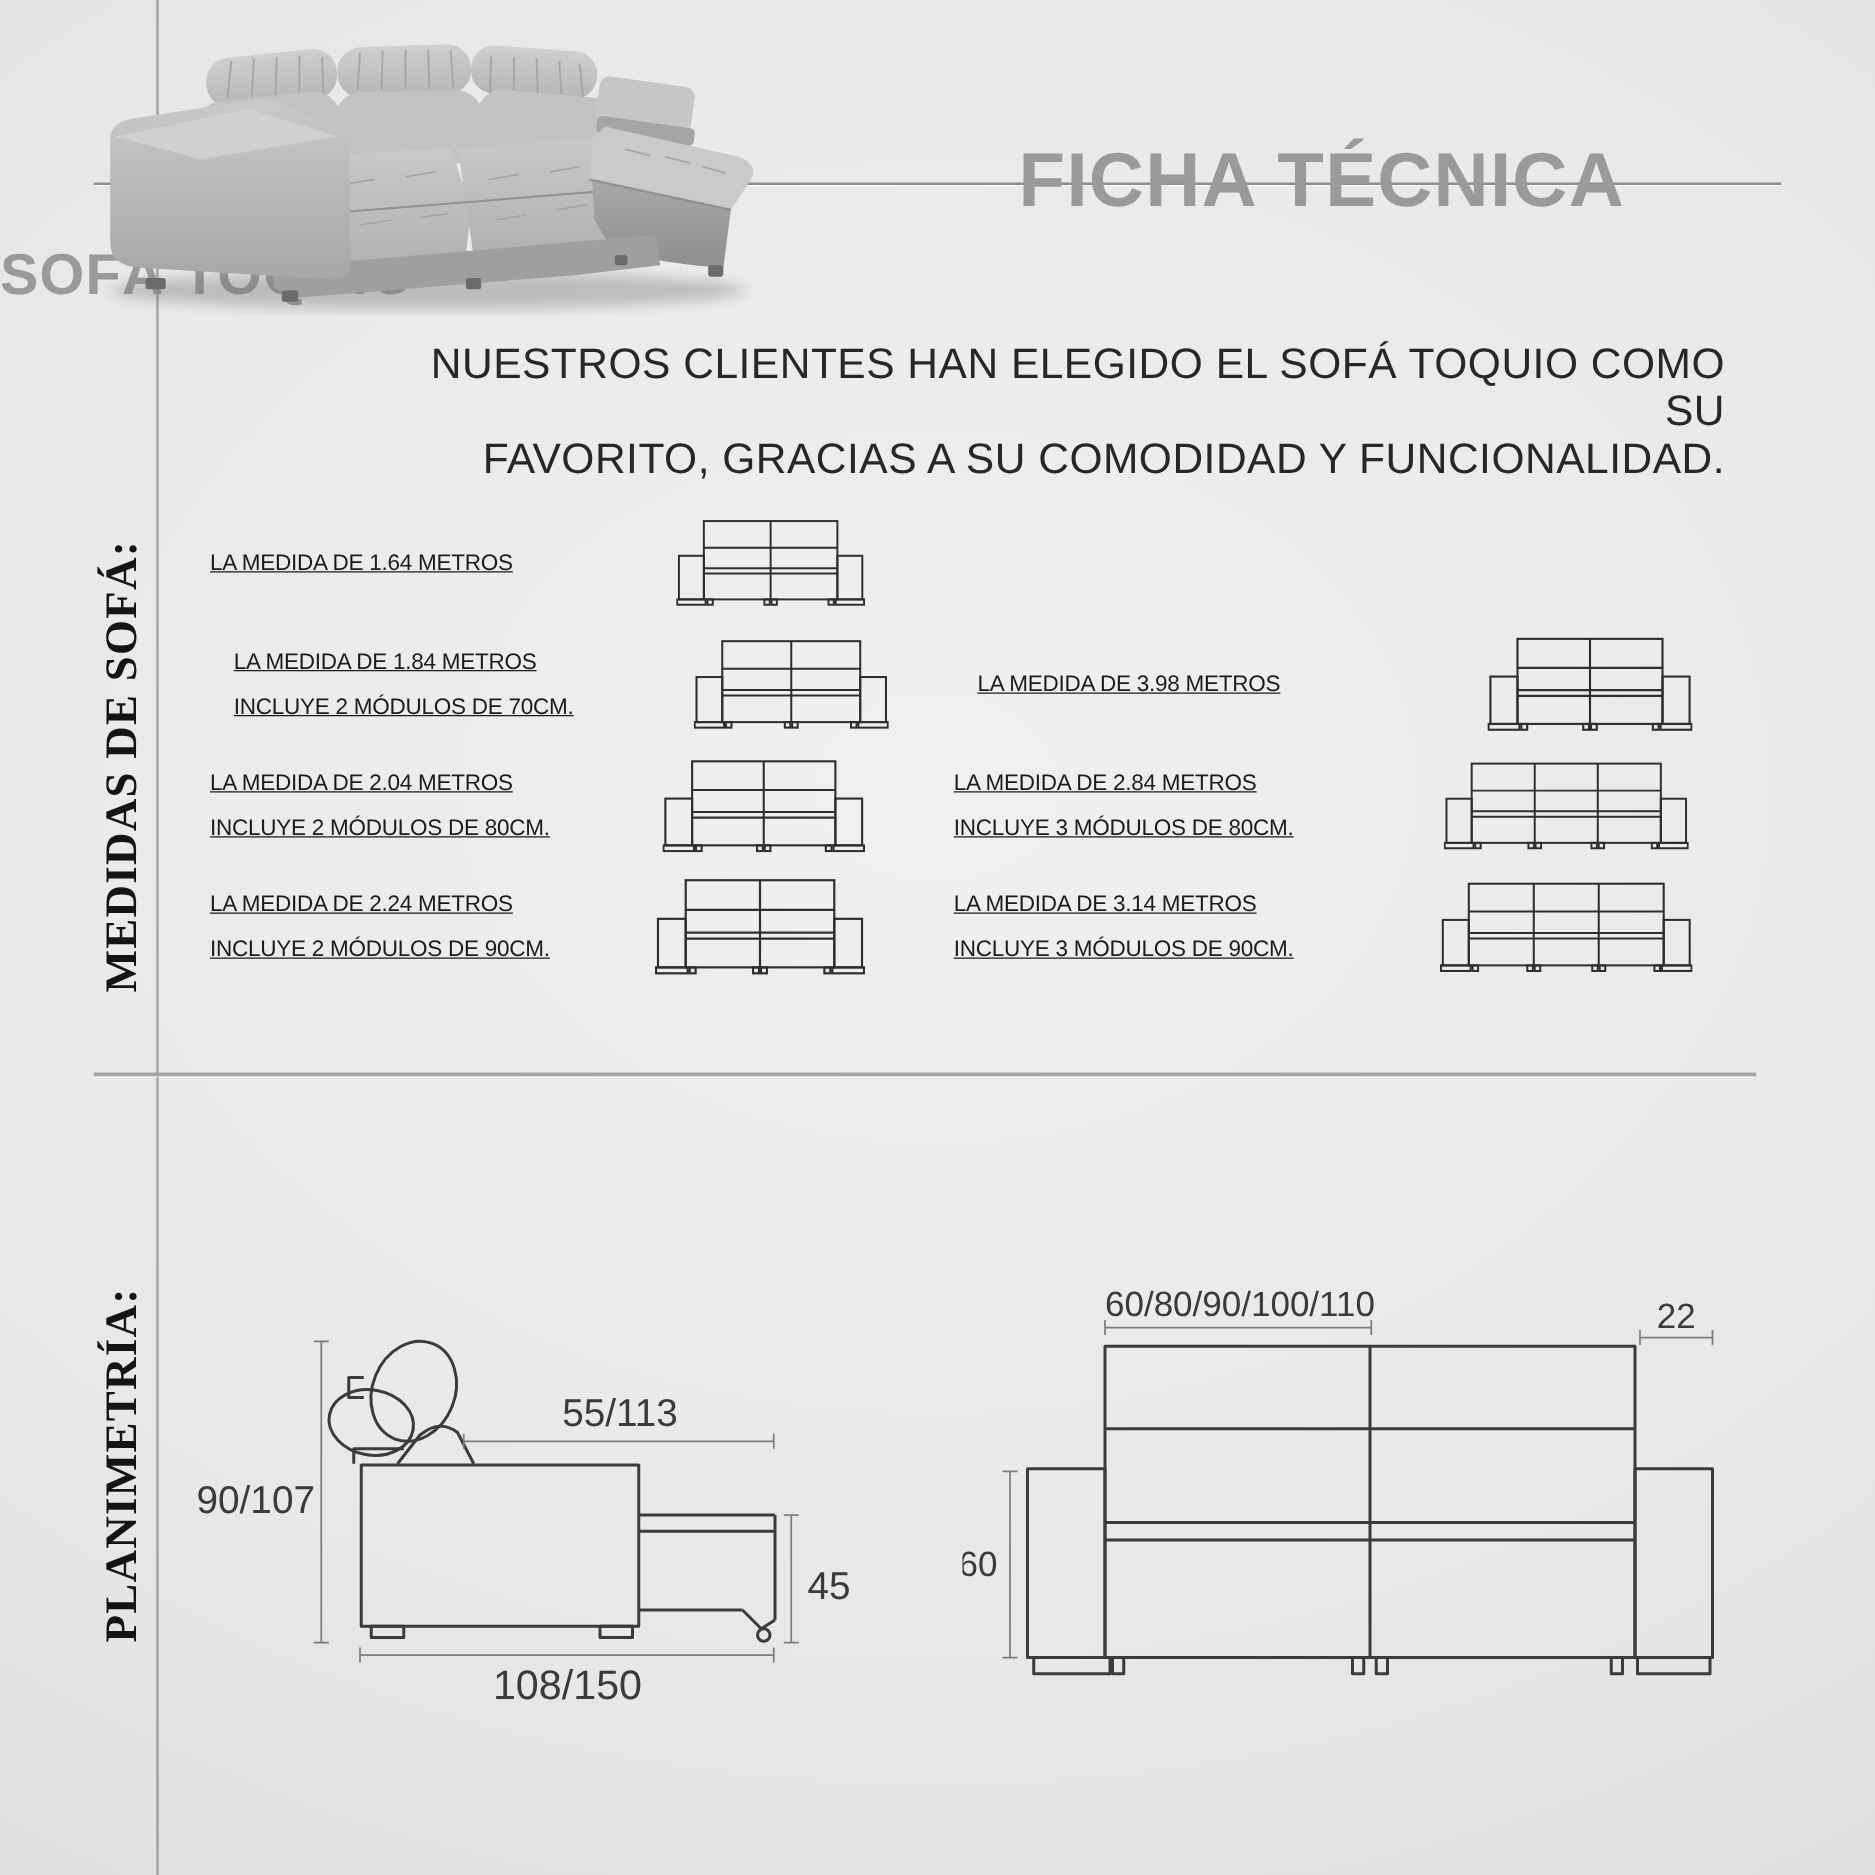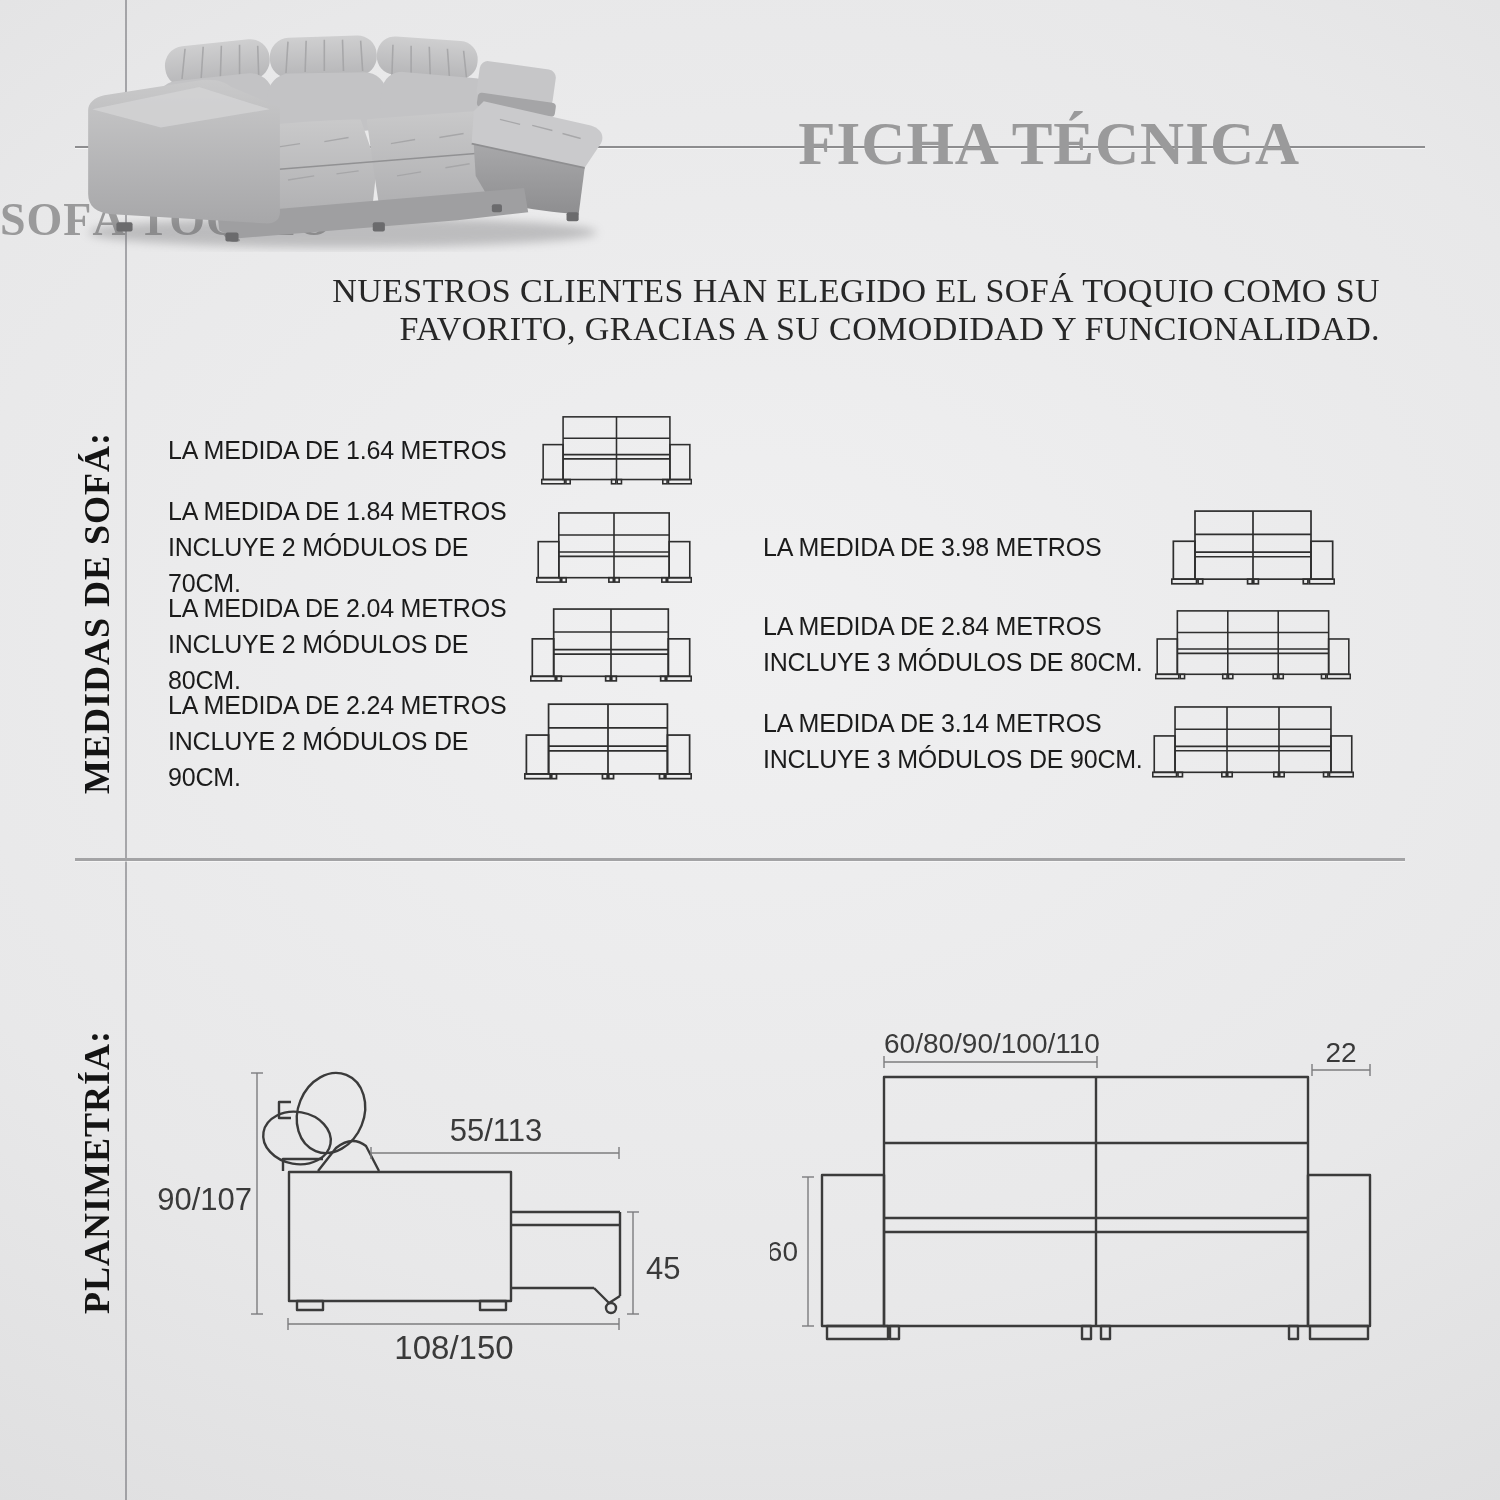--- a/index.html
+++ b/index.html
@@ -3,43 +3,43 @@
 <meta charset="utf-8">
 <style>
   html,body{margin:0;padding:0;background:#888;}
   .canvas{
     position:relative;width:1500px;height:1500px;overflow:hidden;
     font-family:"Liberation Sans","DejaVu Sans",sans-serif;
     background:
       radial-gradient(ellipse 160% 120% at 50% 42%,
         #f0f0f1 0%, #e8e8e9 38%, #dededf 60%, #c6c6c8 80%, #a2a2a4 96%, #949496 100%);
   }
-  .serif{font-family:Liberation Serif, serif;}
+  .serif{font-family:Liberation Sans, sans-serif;}
   
   .vguide{position:absolute;left:125px;top:0;width:2px;height:1500px;background:rgba(110,110,114,.55);}
   .title-rule{position:absolute;left:75px;top:146px;width:1350px;height:2px;background:#8d8d8f;box-shadow:0 1px 0 rgba(255,255,255,.6);}
   .section-rule{position:absolute;left:75px;top:858px;width:1330px;height:3px;background:#a3a3a5;box-shadow:0 1px 0 rgba(255,255,255,.5);}
   
   .title{position:absolute;top:72px;left:0;width:1300px;text-align:right;font-size:61px;line-height:62px;
          color:#9a9a9b;letter-spacing:1px;}
   .subtitle{position:absolute;top:158px;left:0;width:1297px;font-size:46px;line-height:47px;
          color:#9a9a9b;letter-spacing:1px;}
   .desc{position:absolute;left:330px;top:238px;width:1050px;text-align:right;
         font-size:34px;line-height:38px;color:#272727;letter-spacing:.4px;}
   
   .side-label{position:absolute;transform:translate(-50%,-50%) rotate(-90deg);white-space:nowrap;
         font-family:"Liberation Serif","DejaVu Serif",serif;font-weight:bold;font-size:36px;color:#141414;letter-spacing:1px;}
   
   .mrow{position:absolute;display:flex;align-items:center;height:88px;}
-  .mrow .mtext{font-size:25px;line-height:36px;color:#1b1b1b;letter-spacing:-.2px;}
+  .mrow .mtext{font-size:18px;line-height:36px;color:#1b1b1b;letter-spacing:-.2px;text-decoration:underline;}
   .mrow .micon{flex:1;display:flex;justify-content:center;align-items:center;}
   .sofa-icon{stroke:#2e2e2e;fill:none;stroke-width:2.2;}
   .c-left{left:168px;width:524px;}
   .c-right{left:763px;width:592px;}
-  .r1{top:406px;} .r2{top:503px;} .r3{top:600px;} .r4{top:697px;}
+  .r1{top:406px;} .r2{top:503px;margin-left:19px;} .r3{top:600px;} .r4{top:697px;}
   
   .plan-svg{position:absolute;}
   #side-view{left:150px;top:1040px;width:580px;height:350px;}
   #front-view{left:770px;top:1020px;width:680px;height:330px;}
   .draw{stroke:#3b3b3b;stroke-width:2.4;fill:none;stroke-linejoin:round;}
   .dim{stroke:#7c7c7e;stroke-width:1.4;fill:none;}
   .dimtxt{fill:#3a3a3a;font-family:"Liberation Sans","DejaVu Sans",sans-serif;}
   
   .photo{position:absolute;left:72px;top:14px;width:545px;height:238px;}
   .hidden-defs{position:absolute;width:0;height:0;overflow:hidden;}

